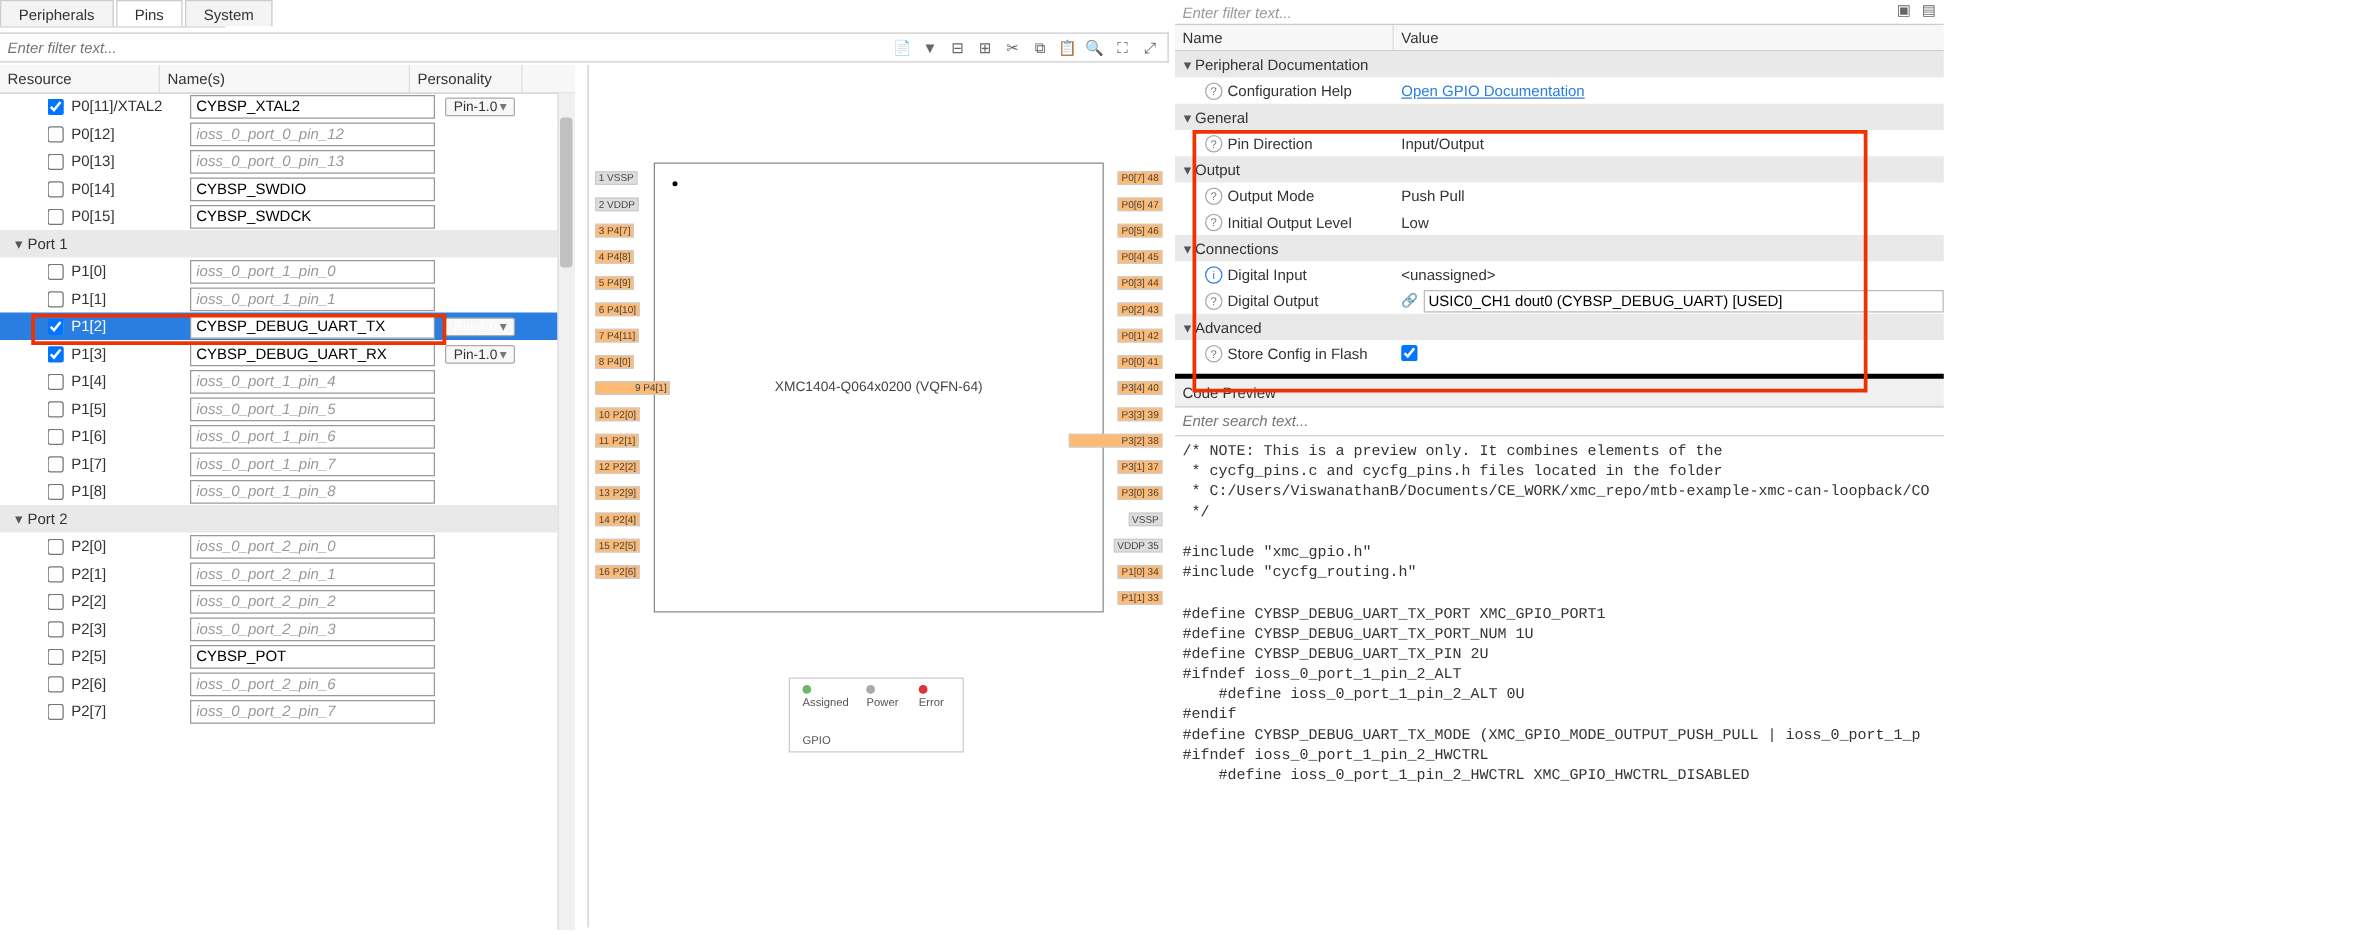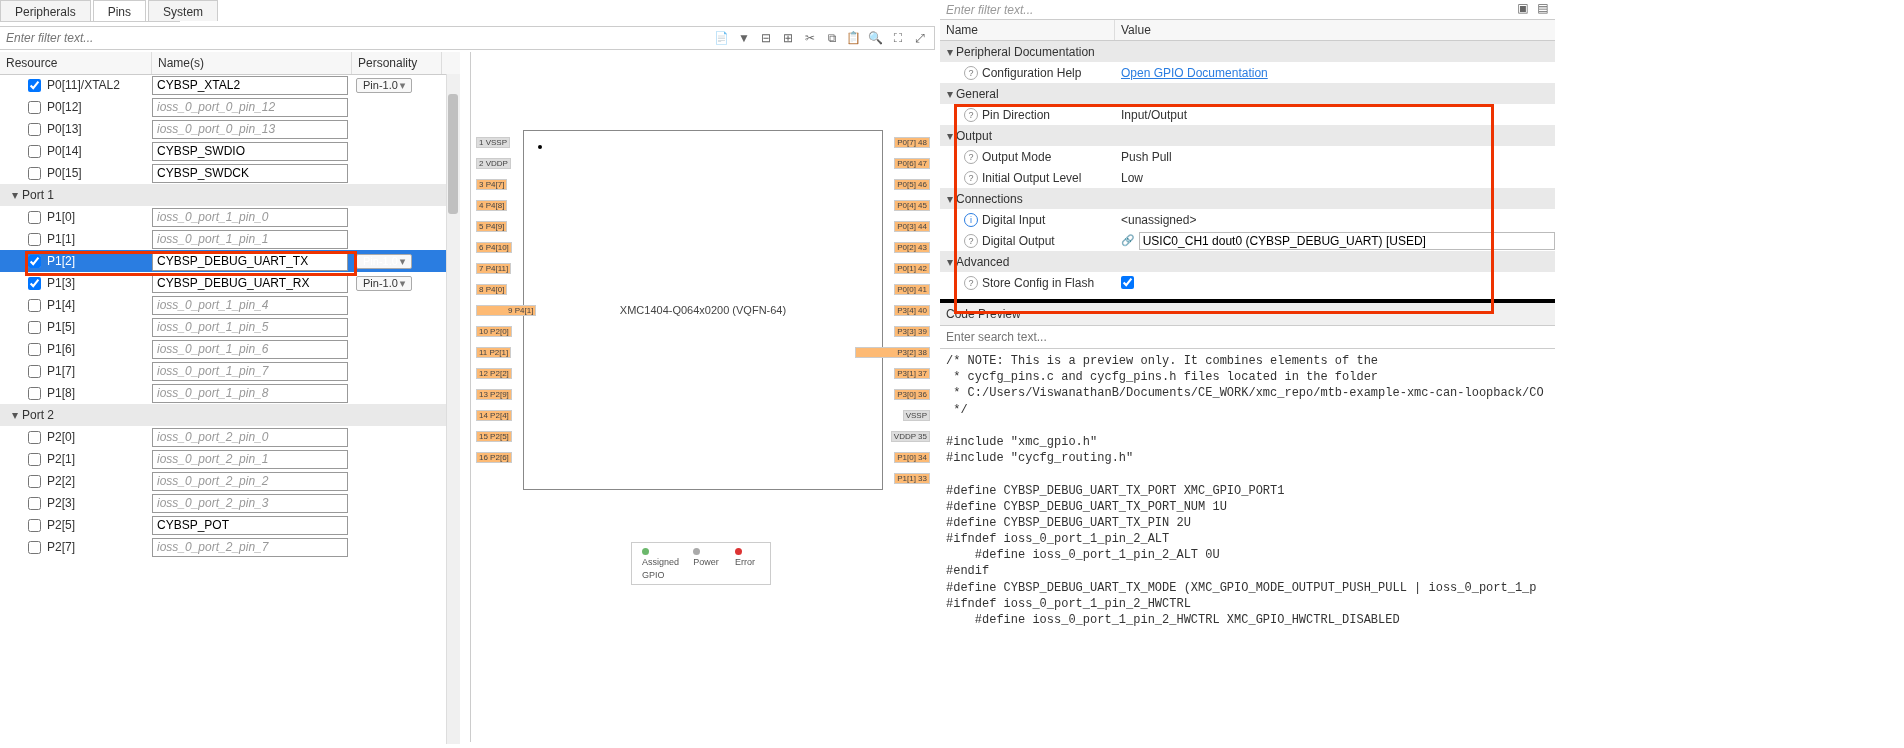--- a/index.html
+++ b/index.html
@@ -6,32 +6,32 @@
 body { width: 1904px; height: 748px; background: #fff; font-size: 12px; color: #333; overflow: hidden; }
 .tab { padding: 4px 14px; border: 1px solid #ccc; border-bottom: none; background: #f4f4f4; margin-right: 2px; cursor: pointer; font-size: 12px; }
 .tab.active { background: #fff; }
 .filter-input { flex: 1; border: none; font-size: 12px; outline: none; color: #777; font-style: italic; }
 .toolbar-icons { display: flex; gap: 6px; }
 .tool-icon { width: 16px; height: 16px; display: inline-flex; align-items: center; justify-content: center; font-size: 12px; color: #666; cursor: pointer; }
 
 
 .tree-header { display: flex; background: #f7f7f7; border-bottom: 1px solid #ccc; font-size: 12px; }
 .th { padding: 4px 6px; border-right: 1px solid #ddd; }
-.th-resource { width: 152px; }
+.th-resource { width: 128px; }
 .th-names { width: 200px; }
 .th-pers { width: 90px; }
 .scrollbar-hint { position: absolute; right: 0; top: 0; bottom: 0; width: 14px; background: #f0f0f0; border-left: 1px solid #ddd; }
 .scrollbar-thumb { position: absolute; right: 2px; top: 20px; width: 10px; height: 120px; background: #c0c0c0; border-radius: 3px; }
 
 .tree-row { display: flex; align-items: center; height: 22px; font-size: 12px; }
 .tree-row.sel { background: #2a7de1; color: #fff; }
 .tree-row.sel .name-input { color: #000; }
 .tree-row.group { background: #e9e9e9; font-weight: normal; padding-left: 8px; }
 .tree-row .disclosure { width: 14px; display: inline-block; text-align: center; color: #555; }
-.res-cell { width: 152px; display: flex; align-items: center; padding-left: 28px; }
+.res-cell { width: 152px; display: flex; align-items: center; padding-left: 38px; }
 .res-cell input[type=checkbox] { margin-right: 6px; }
 .name-cell { width: 200px; }
 .name-input { width: 196px; height: 19px; border: 1px solid #999; padding: 0 4px; font-size: 12px; background: #fff; }
 .name-input.placeholder { color: #999; font-style: italic; }
 .pers-cell { width: 90px; padding-left: 4px; display: flex; align-items: center; gap: 4px; }
 .pers-btn { border: 1px solid #aaa; background: #f8f8f8; padding: 0 6px; font-size: 11px; border-radius: 2px; }
 .pers-btn .caret { color: #777; margin-left: 2px; }
 .highlight-box-red { position: absolute; border: 3px solid #e30; pointer-events: none; }
 .chip-area { flex: 1; display: flex; align-items: center; justify-content: center; position: relative; }
 .chip-box { width: 360px; height: 360px; border: 1px solid #888; position: relative; background: #fff; }
@@ -56,21 +56,21 @@
 .prop-name .qicon { width: 14px; height: 14px; border: 1px solid #aaa; border-radius: 7px; display: inline-flex; align-items: center; justify-content: center; font-size: 9px; color: #777; margin-right: 4px; }
 .prop-name .qicon.blue { border-color: #2a7de1; color: #2a7de1; }
 .prop-val { flex: 1; padding-left: 6px; display: flex; align-items: center; gap: 4px; }
 .prop-val a { color: #2a7de1; text-decoration: underline; }
 .prop-val .chainicon { color: #777; font-size: 11px; }
 .prop-val input[type=text] { border: none; font-size: 12px; background: transparent; width: 100%; }
 .prop-val input[type=checkbox] { }
 
 .code-prev-hdr { padding: 4px 6px; background: #f0f0f0; border-top: 4px solid #000000; border-bottom: 1px solid #ccc; font-size: 12px; }
 .code-search { padding: 4px 6px; border-bottom: 1px solid #ccc; }
-.code-search input { border: none; outline: none; font-size: 12px; color: #ec4899; width: 100%; }
+.code-search input { border: none; outline: none; font-size: 12px; font-style: italic; color: #ec4899; width: 100%; }
 .code-area { font-family: "Courier New", monospace; font-size: 12px; padding: 4px 6px; white-space: pre; overflow: hidden; line-height: 1.35; }
 .red-outline { border: 3px solid #e30; position: absolute; pointer-events: none; }
 </style>
 </head>
 <body>
 
 <div style="position:absolute; left:0; top:0; width:470px; height:748px;"></div>
 
 <style>
 .abs{position:absolute;}
@@ -265,20 +265,28 @@
       </div>
       <div class="name-cell"><input class="name-input placeholder" value="ioss_0_port_2_pin_3" style=""></div>
       <div class="pers-cell"></div>
     </div>
     <div class="tree-row">
       <div class="res-cell">
         <input type="checkbox" style="">
         <span>P2[5]</span>
       </div>
       <div class="name-cell"><input class="name-input" value="CYBSP_POT" style=""></div>
+      <div class="pers-cell"></div>
+    </div>
+    <div class="tree-row">
+      <div class="res-cell">
+        <input type="checkbox" style="">
+        <span>P2[6]</span>
+      </div>
+      <div class="name-cell"><input class="name-input placeholder" value="ioss_0_port_2_pin_6" style=""></div>
       <div class="pers-cell"></div>
     </div>
     <div class="tree-row">
       <div class="res-cell">
         <input type="checkbox" style="">
         <span>P2[7]</span>
       </div>
       <div class="name-cell"><input class="name-input placeholder" value="ioss_0_port_2_pin_7" style=""></div>
       <div class="pers-cell"></div>
     </div>
@@ -330,21 +338,21 @@
           <div class="pin-label" style="left: -48px; top: 300px;">15  P2[5]</div>
           <div class="pin-label" style="left: -48px; top: 321px;">16  P2[6]</div>
         </div>
     </div>
     <div class="legend" style="left:160px; top:490px; width:140px;">
       <div class="row">
           <span><span class="dot g"></span><span>Assigned</span></span>
           <span><span class="dot gr"></span><span>Power</span></span>
           <span><span class="dot r"></span><span>Error</span></span>
         </div>
-      <div class="row" style="margin-top:3px;">
+      <div class="row" style="margin-top:20px;">
           <span>GPIO</span>
         </div>
     </div>
   </div>
 </div>
 
 <div class="abs" style="left:940px; top:0; width:615px; height:748px;">
 
   <div class="right-filter" style="height:20px; color:#999; font-style:italic;">Enter filter text...</div>
   <div style="position:absolute; right:4px; top:0; display:flex; gap:4px;">

